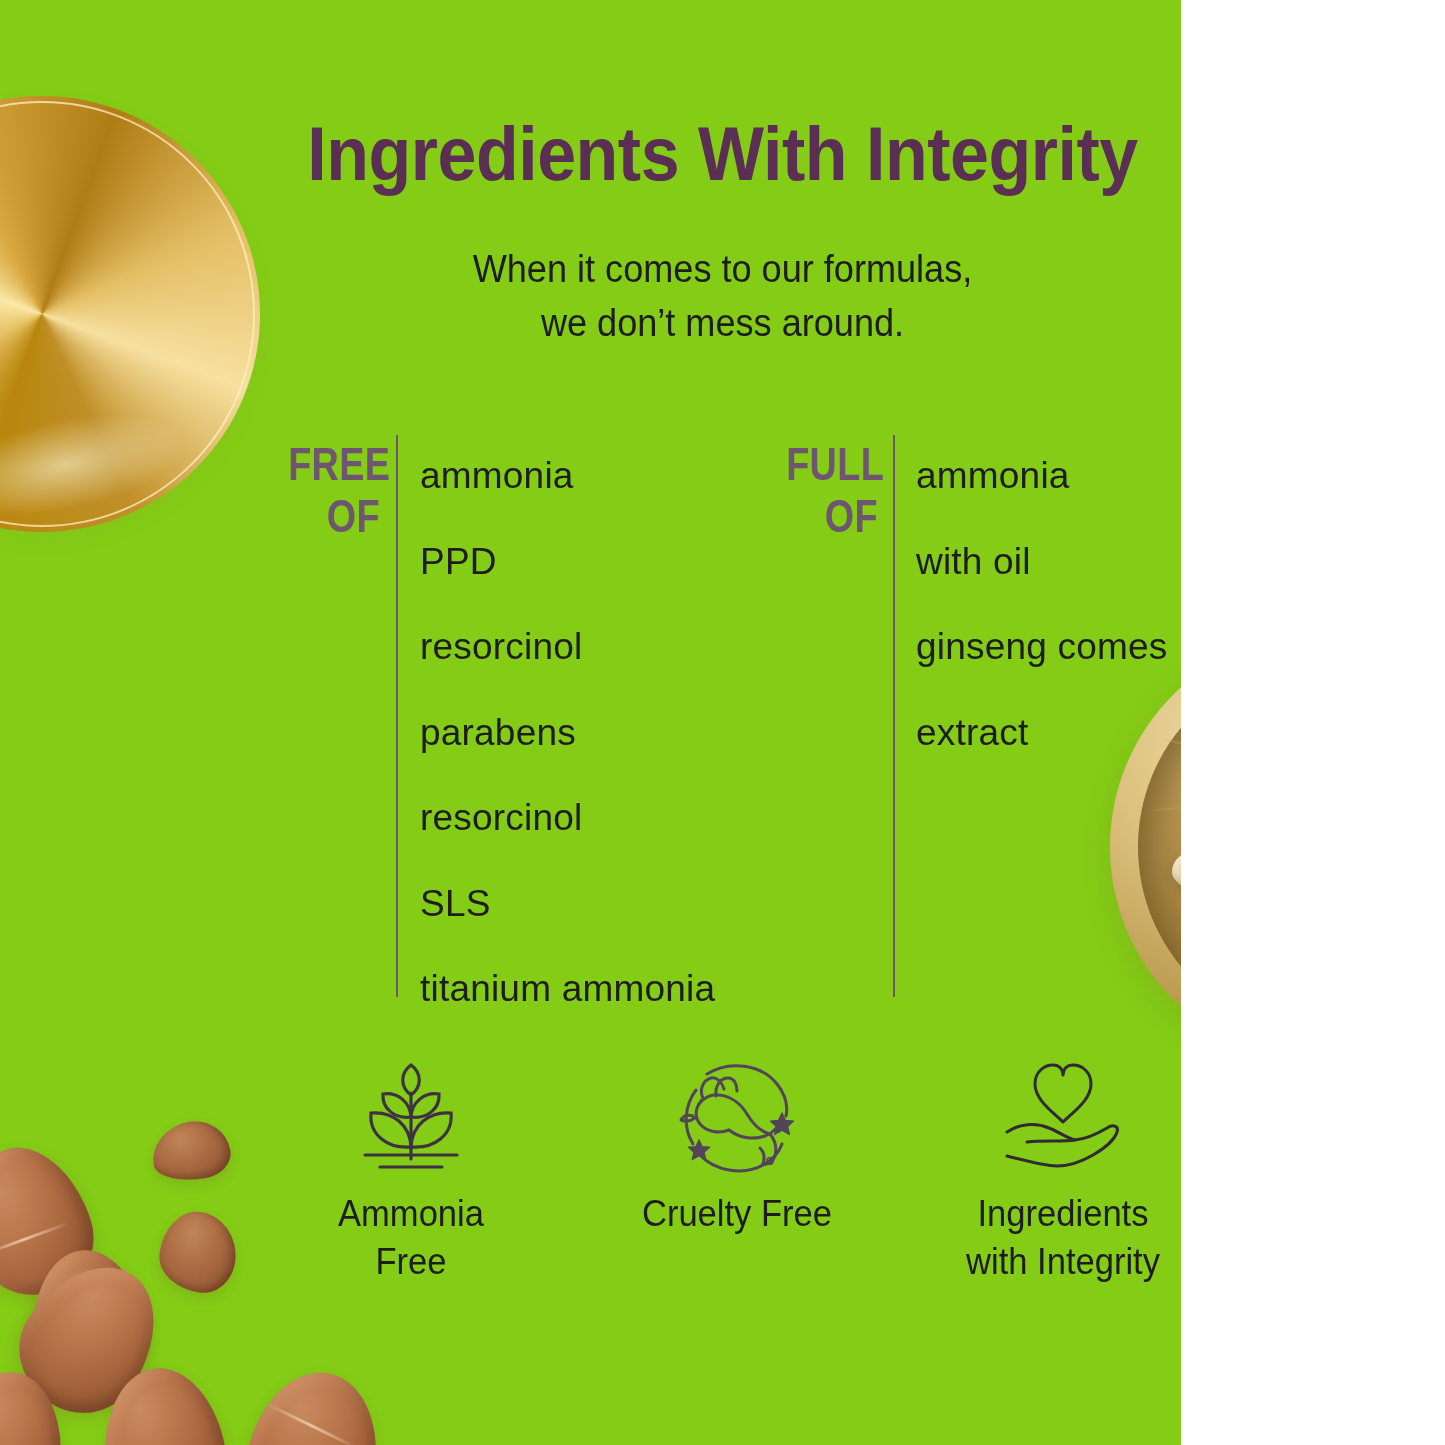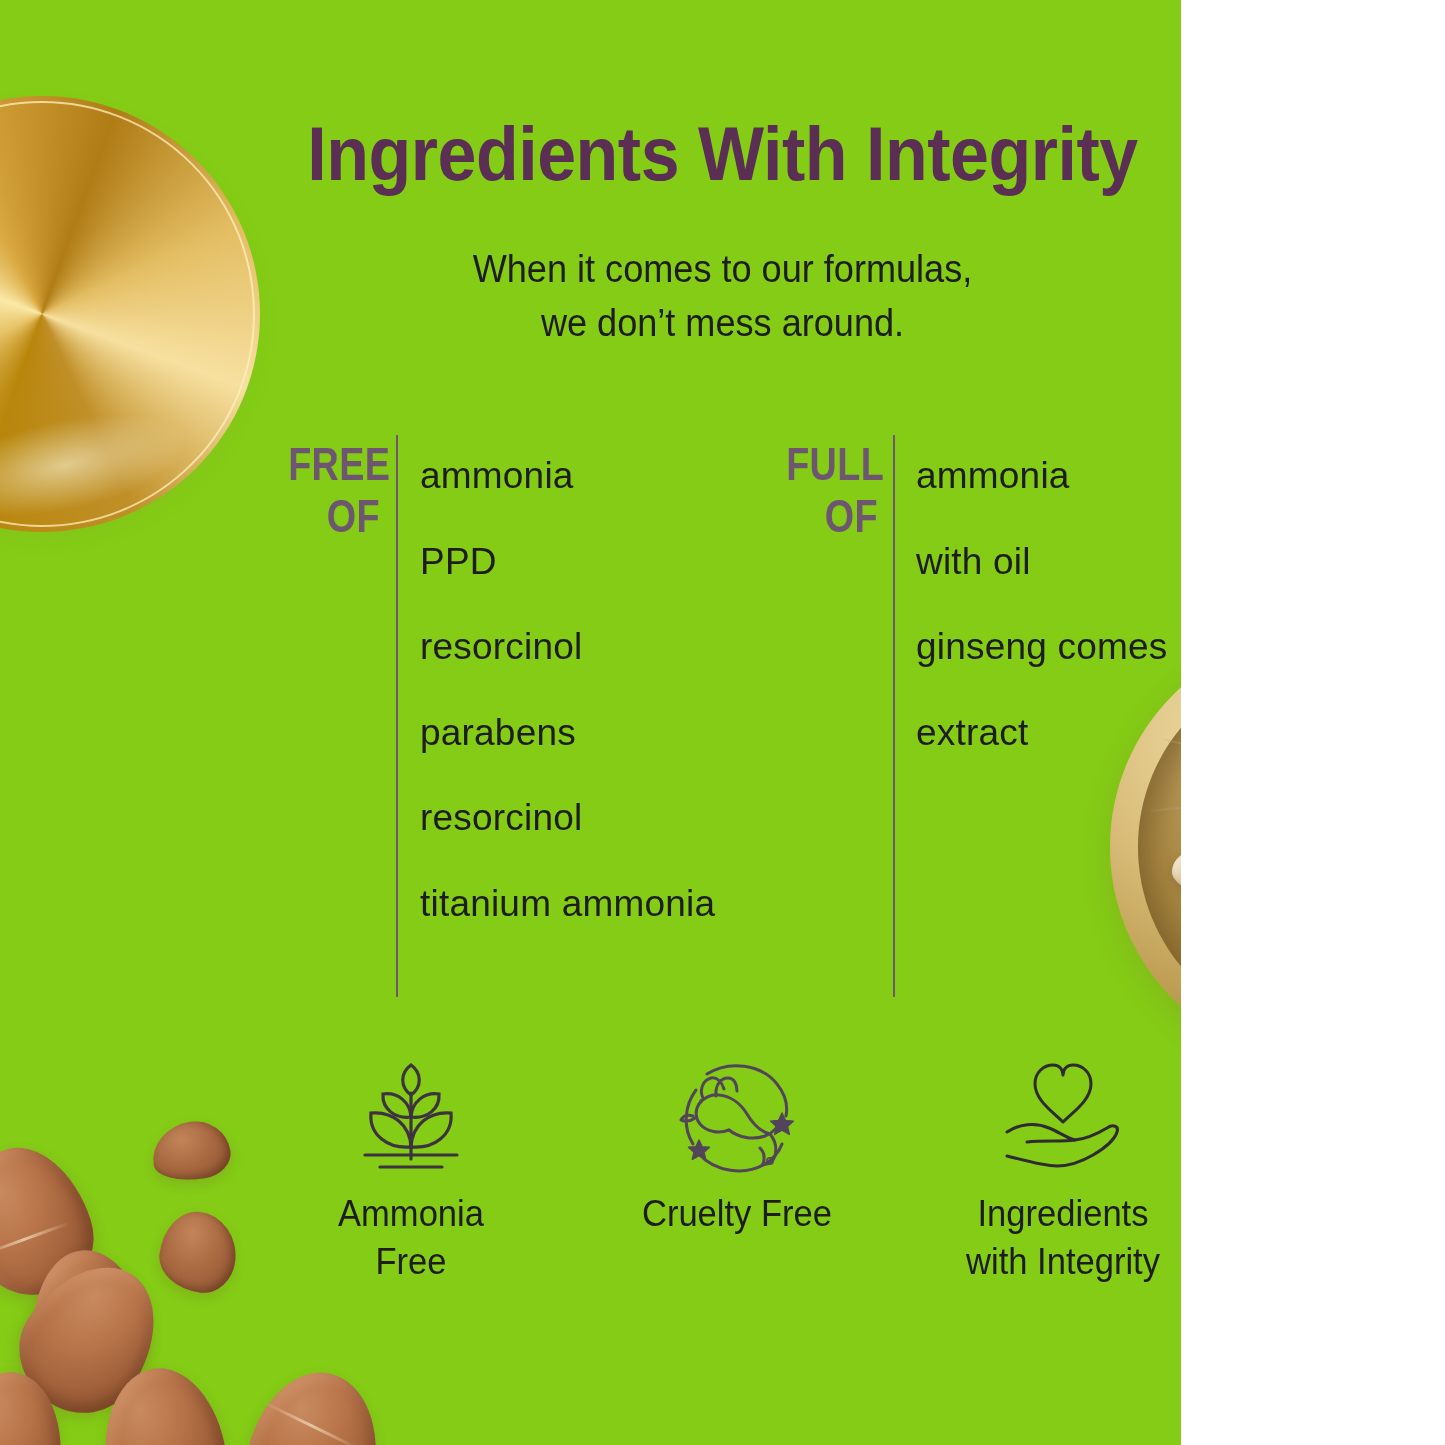--- a/index.html
+++ b/index.html
@@ -311,20 +311,21 @@
       <div>FREE</div>
       <div>OF</div>
     </div>
     <div class="divider"></div>
     <div class="items">
       <div class="item">ammonia</div>
       <div class="item">PPD</div>
       <div class="item">resorcinol</div>
       <div class="item">parabens</div>
       <div class="item">resorcinol</div>
+      <div class="item">SLS</div>
       <div class="item">titanium ammonia</div>
     </div>
   </div>
 
   <div class="col" id="col-full">
     <div class="col-label">
       <div>FULL</div>
       <div>OF</div>
     </div>
     <div class="divider"></div>

